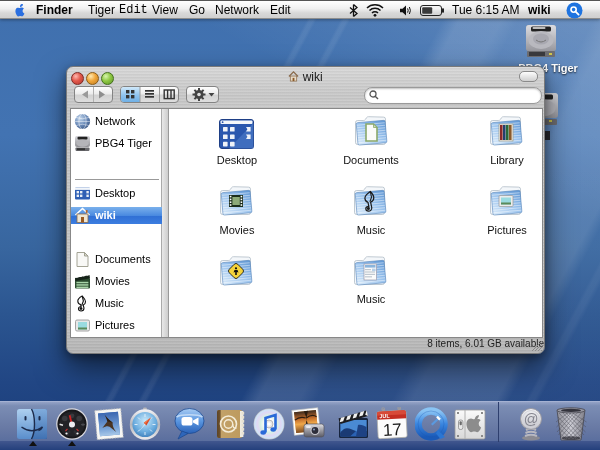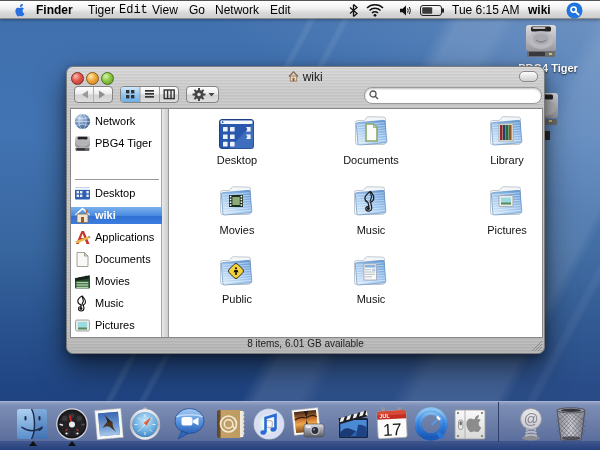--- a/index.html
+++ b/index.html
@@ -36,21 +36,21 @@
   #content{position:absolute;left:3px;top:41px;width:473px;height:230px;background:#fff;border:1px solid #888;box-sizing:border-box;}
   #sidebar{position:absolute;left:0;top:0;width:91px;height:228px;background:#fff;border-right:1px solid #aaa;box-sizing:border-box;}
   #sscroll{position:absolute;left:91px;top:0;width:7px;height:228px;background:linear-gradient(90deg,#e8e8e8,#cdcdcd);border-right:1px solid #999;box-sizing:border-box;}
   .srow{position:absolute;left:0;width:91px;height:17px;font-size:11px;color:#000;}
   .srow .lbl{position:absolute;left:24px;top:2px;}
   .sic{position:absolute;left:3px;top:0px;width:17px;height:17px;}
   #selrow{position:absolute;left:0;top:98px;width:91px;height:17px;background:linear-gradient(180deg,#7ab0ec 0%,#4a8ae0 50%,#2f6fd4 51%,#3c7de0 100%);}
   
   .ficon{position:absolute;width:34px;height:32px;}
   .flabel{position:absolute;width:90px;text-align:center;font-size:11px;color:#111;}
-  #statusbar{position:absolute;left:0;bottom:4px;width:100%;text-align:center;font-size:10px;color:#222;}
+  #statusbar{position:absolute;left:0;bottom:4px;width:100%;text-align:right;font-size:10px;color:#222;}
   
   #dock{position:absolute;left:0;top:401px;width:600px;height:49px;
     background:linear-gradient(180deg,#94a2c6 0%,#7b8db4 8%,#6879a4 55%,#5b6f9f 80%,#506596 100%);
     border-top:1px solid #a4b1d2;box-sizing:border-box;}
   #dockdark{position:absolute;left:0;top:441px;width:600px;height:9px;background:linear-gradient(180deg,#41568e,#24407c);}
   .dicon{position:absolute;top:407px;width:34px;height:34px;}
   .tri{position:absolute;top:441px;width:0;height:0;border-left:4px solid transparent;border-right:4px solid transparent;border-bottom:5px solid #111;}
   
   .desklabel{font-size:11px;font-weight:bold;color:#fff;text-shadow:0 1px 2px rgba(0,0,0,0.8);}
 </style>
@@ -247,29 +247,20 @@
         <span class="lbl">Desktop</span>
         </div>
       <div class="srow" style="top:98px;color:#fff;font-weight:bold;">
         <svg class="sic" viewBox="0 0 17 17">
             <path d="M1.5 8 L8.5 1.5 L15.5 8" fill="none" stroke="#fff" stroke-width="1.6"></path>
             <rect x="3" y="7" width="11" height="8.5" fill="#f0e6d2" stroke="#8a6a4a" stroke-width="0.8"></rect>
             <rect x="7" y="10" width="3" height="5.5" fill="#9a5a22"></rect>
             <rect x="11.8" y="3" width="1.8" height="3" fill="#b06a32"></rect>
           </svg>
         <span class="lbl">wiki</span>
-        </div>
-      <div class="srow" style="top:120px;">
-        <svg class="sic" viewBox="0 0 17 17">
-            <path d="M2 15 L7.5 2 L10 2 L15.5 15 L12.5 15 L11 11 L6 11 L4.8 15 Z" fill="#c8372c"></path>
-            <path d="M7 9 L10.2 9 L8.6 4.6 Z" fill="#fff"></path>
-            <path d="M1 12.5 L14 7.5 L16 9 L3.5 14.2 Z" fill="#e8b84a"></path>
-            <path d="M14 7.5 L16 9 L16.6 8 L14.8 6.8 Z" fill="#777"></path>
-          </svg>
-        <span class="lbl">Applications</span>
         </div>
       <div class="srow" style="top:142px;">
         <svg class="sic" viewBox="0 0 17 17">
             <path d="M3 1.5 L10.5 1.5 L14 5 L14 15.5 L3 15.5 Z" fill="#f8f8f6" stroke="#9a9a8a" stroke-width="0.9"></path>
             <path d="M10.5 1.5 L10.5 5 L14 5 Z" fill="#d8d8cc" stroke="#9a9a8a" stroke-width="0.9"></path>
           </svg>
         <span class="lbl">Documents</span>
         </div>
       <div class="srow" style="top:164px;">
         <svg class="sic" viewBox="0 0 17 17">
@@ -402,21 +393,20 @@
         <rect x="12" y="12.5" width="10" height="7" fill="#9adbe0"></rect>
         <rect x="12" y="17.5" width="10" height="2" fill="#5a8a5a"></rect>
       </svg>
       <div class="flabel" style="left:391px;top:115px;">Pictures</div>
 
       <svg class="ficon" style="left:148px;top:146px;" viewBox="0 0 34 32">
           <use href="#folder"></use>
         <rect x="11" y="10" width="12" height="12" rx="2.5" transform="rotate(45 17 16)" fill="#f5d33a" stroke="#111" stroke-width="0.8"></rect>
         <path d="M17 12.2 a1.1 1.1 0 1 1 0 2.2 a1.1 1.1 0 1 1 0 -2.2 M15.5 15 L18.5 15 L19.5 17.5 L17.8 17 L17.8 20 L16.2 20 L16.2 17 L14.5 17.5 Z" fill="#111"></path>
       </svg>
-      <div class="flabel" style="left:121px;top:184px;">Public</div>
 
       <svg class="ficon" style="left:282px;top:146px;" viewBox="0 0 34 32">
           <use href="#folder"></use>
         <rect x="11" y="9" width="12.5" height="16" fill="#fbfbfb" stroke="#99a" stroke-width="0.7"></rect>
         <rect x="12" y="10" width="10.5" height="2.6" fill="#8ab4dc"></rect>
         <g fill="#c0c8d0">
             <rect x="12" y="14" width="6" height="1.2"></rect>
             <rect x="12" y="16.4" width="10" height="1.2"></rect>
             <rect x="12" y="18.8" width="10" height="1.2"></rect>
             <rect x="12" y="21.2" width="7" height="1.2"></rect>

